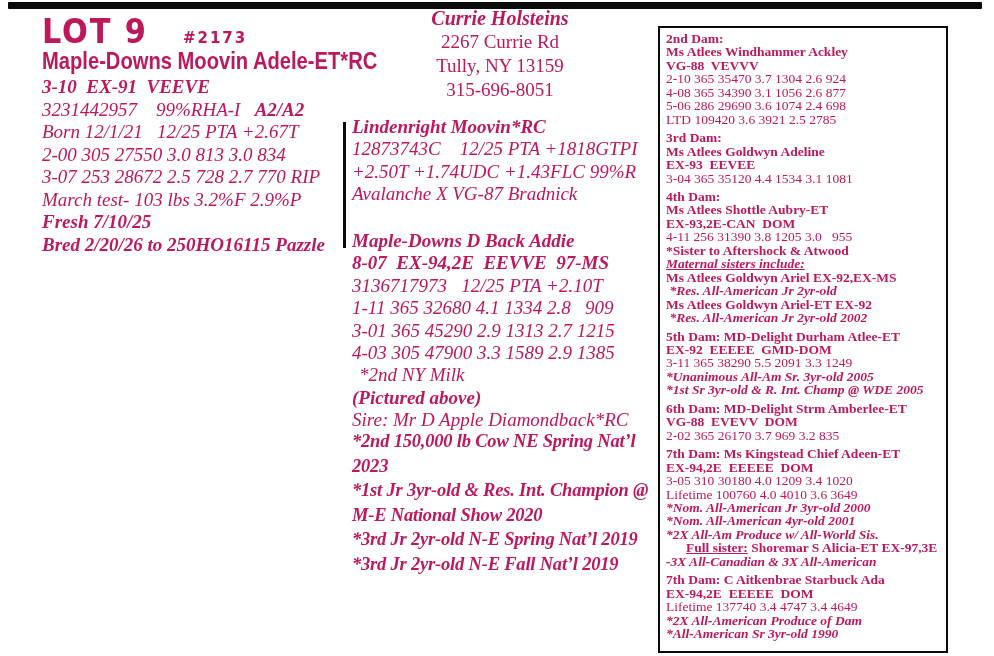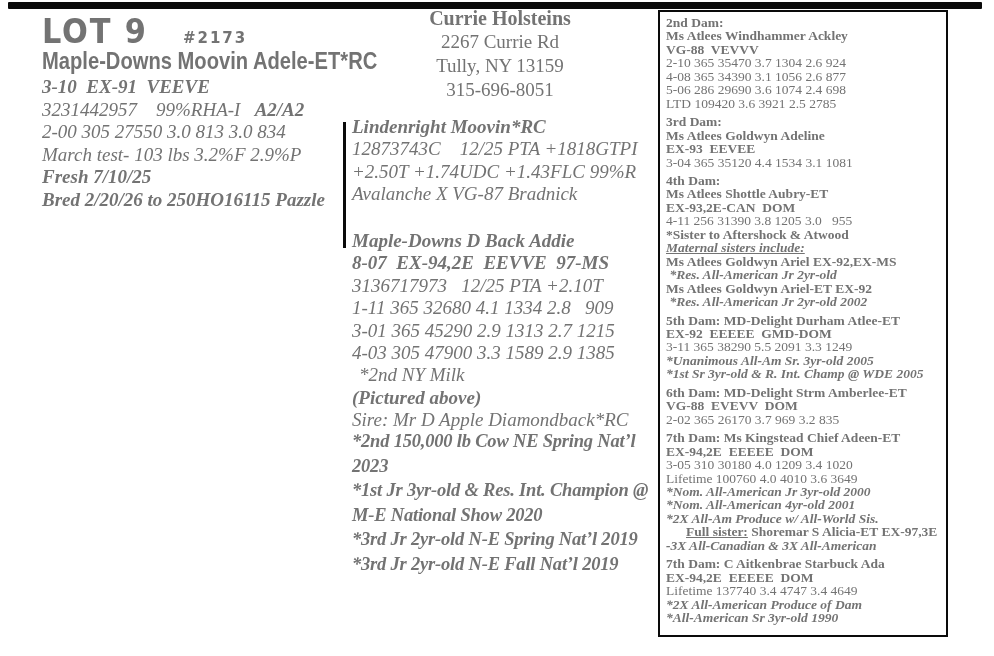--- a/index.html
+++ b/index.html
@@ -1,47 +1,47 @@
 <!DOCTYPE html>
 <html><head>
 <meta charset="utf-8">
 <style>
   html,body{margin:0;padding:0;background:#e8e8e8;}
   #page{
     position:relative;width:994px;height:656px;background:#ffffff;
-    font-family:"Liberation Serif", serif;color:#737373;overflow:hidden;
+    font-family:"Liberation Serif", serif;color:#be185d;overflow:hidden;
   }
   .abs{position:absolute;}
   .line{white-space:pre;font-size:19px;line-height:22.5px;font-style:italic;}
   .b{font-weight:700;}
   .i{font-style:italic;}
   
   #top-rule{left:8px;top:2px;width:974px;height:7px;background:#0a0a0a;border-radius:1px;}
   
   #left-col{left:42px;top:12px;width:306px;}
   .lot-row{display:flex;align-items:baseline;height:36px;}
   .lot-label{font-family:"DejaVu Sans",sans-serif;font-weight:700;font-size:33px;letter-spacing:2px;transform:scaleX(0.92);transform-origin:left;}
   .lot-number{font-family:"DejaVu Sans",sans-serif;font-weight:700;font-size:15px;letter-spacing:2px;margin-left:26px;}
   .animal-name{font-family:"Liberation Sans",sans-serif;font-weight:700;font-size:24px;line-height:26px;transform:scaleX(0.84);transform-origin:left;white-space:pre;letter-spacing:0;}
   .gap2{height:2px;}
   
   #seller{left:350px;top:6px;width:300px;text-align:center;}
-  #seller .s-name{font-weight:700;font-size:20px;line-height:24px;}
+  #seller .s-name{font-weight:700;font-style:italic;font-size:20px;line-height:24px;}
   #seller div{font-size:19px;line-height:24px;}
   #sire-bracket{left:343px;top:122px;width:0;height:126px;border-left:3px solid #0a0a0a;}
   #sire-block{left:352px;top:116px;width:300px;}
   #sire-block .line{line-height:22.4px;}
   #dam-block{left:352px;top:230px;width:300px;}
   #dam-block .line{line-height:22.4px;}
   .milk-note{padding-left:7px;}
   #achievements{left:352px;top:429px;width:306px;}
   #achievements .line{font-weight:700;font-style:italic;font-size:18.5px;line-height:24.5px;letter-spacing:-0.2px;white-space:normal;}
   
   #pedigree-box{
-    left:658px;top:10px;width:290px;height:627px;box-sizing:border-box;
+    left:658px;top:26px;width:290px;height:627px;box-sizing:border-box;
     border:2.5px solid #0a0a0a;padding:4px 6px 0 6px;background:#fff;
   }
   .ped-section{margin-bottom:5px;}
   .ped-line{font-size:13.5px;line-height:13.45px;white-space:pre;}
   .ped-line.label{font-weight:700;}
   .ped-line.italic{font-weight:700;font-style:italic;}
   .ped-line.underline{font-weight:700;text-decoration:underline;font-style:italic;}
   .ped-line .u{text-decoration:underline;margin-left:20px;}
 </style>
 </head>
@@ -53,21 +53,23 @@
 
   <div id="left-col" class="abs">
     <div class="lot-row">
       <span class="lot-label">LOT 9</span>
       <span class="lot-number">#2173</span>
     </div>
     <div class="animal-name">Maple-Downs Moovin Adele-ET*RC</div>
     <div class="gap2"></div>
     <div class="line b">3-10  EX-91  VEEVE</div>
     <div class="line"><span>3231442957</span><span>    </span><span>99%RHA-I</span><span>   </span><span class="b">A2/A2</span></div>
+    <div class="line">Born 12/1/21   12/25 PTA +2.67T</div>
     <div class="line">2-00 305 27550 3.0 813 3.0 834</div>
+    <div class="line">3-07 253 28672 2.5 728 2.7 770 RIP</div>
     <div class="line">March test- 103 lbs 3.2%F 2.9%P</div>
     <div class="line b">Fresh 7/10/25</div>
     <div class="line b">Bred 2/20/26 to 250HO16115 Pazzle</div>
   </div>
 
   <div id="seller" class="abs">
     <div class="s-name">Currie Holsteins</div>
     <div>2267 Currie Rd</div>
     <div>Tully, NY 13159</div>
     <div>315-696-8051</div>

